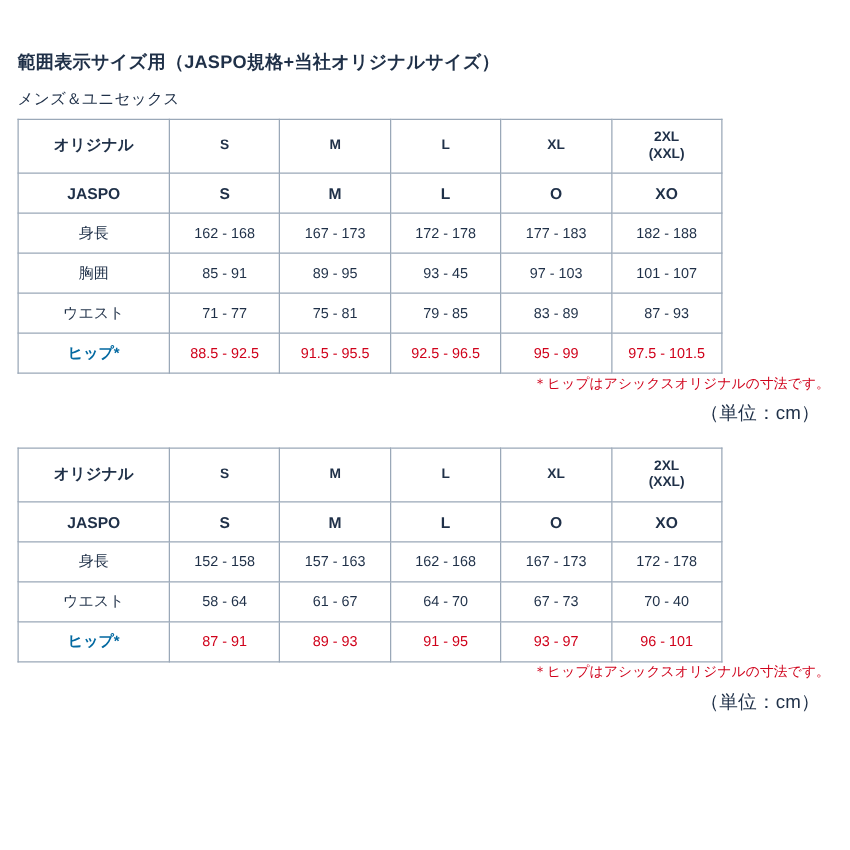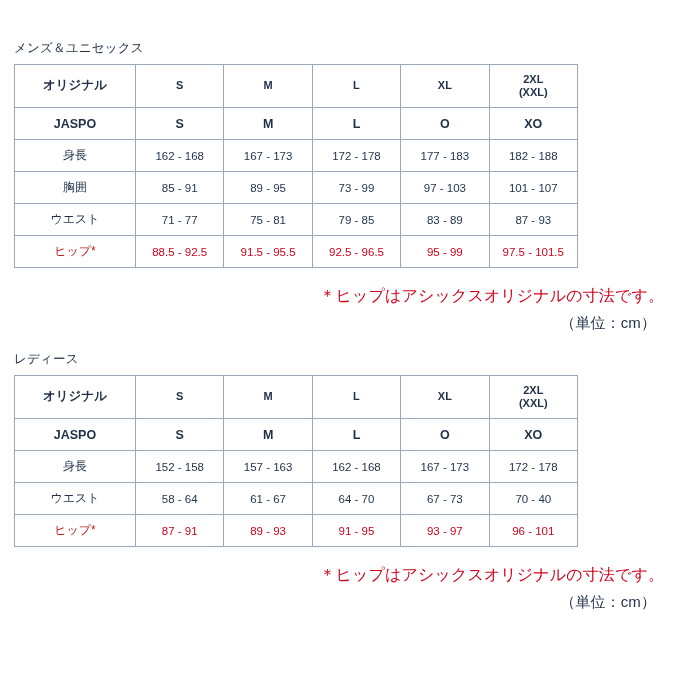--- a/index.html
+++ b/index.html
@@ -63,28 +63,28 @@
   table.size-table tr.jaspo-row td {
     font-weight: bold;
     height: 31px;
     font-size: 12.5px;
   }
   table.size-table tr.hip-row td {
     color: #d0021b;
     font-weight: normal;
   }
   table.size-table tr.hip-row td.label {
-    color: #b91c1c;
-    font-weight: normal;
+    color: #0369a1;
+    font-weight: bold;
   }
   .note {
     text-align: right;
-    font-size: 16px;
+    font-size: 11px;
     color: #d0021b;
-    margin: 18px 2px 0 0;
+    margin: 0 2px 0 0;
     letter-spacing: 0.1px;
   }
   .unit {
     text-align: right;
     font-size: 15px;
     color: #1f3048;
     margin: 7px 10px 0 0;
     letter-spacing: 0.1px;
   }
   .block-gap {
@@ -95,20 +95,21 @@
     font-weight: bold;
     display: block;
     line-height: 1.2;
   }
 </style>
 </head>
 <body>
 
 <div class="page">
 
+  <div class="main-title">範囲表示サイズ用（JASPO規格+当社オリジナルサイズ）</div>
 
   <div class="section-label">メンズ＆ユニセックス</div>
 
   <table class="size-table">
     <tbody>
       <tr class="header-row">
         <td class="label">オリジナル</td>
         <td>
           <span class="sub">S</span>
         </td>
@@ -139,21 +140,21 @@
         <td>162 - 168</td>
         <td>167 - 173</td>
         <td>172 - 178</td>
         <td>177 - 183</td>
         <td>182 - 188</td>
       </tr>
       <tr>
         <td class="label">胸囲</td>
         <td>85 - 91</td>
         <td>89 - 95</td>
-        <td>73 - 99</td>
+        <td>93 - 45</td>
         <td>97 - 103</td>
         <td>101 - 107</td>
       </tr>
       <tr>
         <td class="label">ウエスト</td>
         <td>71 - 77</td>
         <td>75 - 81</td>
         <td>79 - 85</td>
         <td>83 - 89</td>
         <td>87 - 93</td>
@@ -167,21 +168,20 @@
         <td>97.5 - 101.5</td>
       </tr>
     </tbody>
   </table>
 
   <div class="note">＊ヒップはアシックスオリジナルの寸法です。</div>
   <div class="unit">（単位：cm）</div>
 
   <div class="block-gap"></div>
 
-  <div class="section-label">レディース</div>
 
   <table class="size-table">
     <tbody>
       <tr class="header-row">
         <td class="label">オリジナル</td>
         <td>
           <span class="sub">S</span>
         </td>
         <td>
           <span class="sub">M</span>

